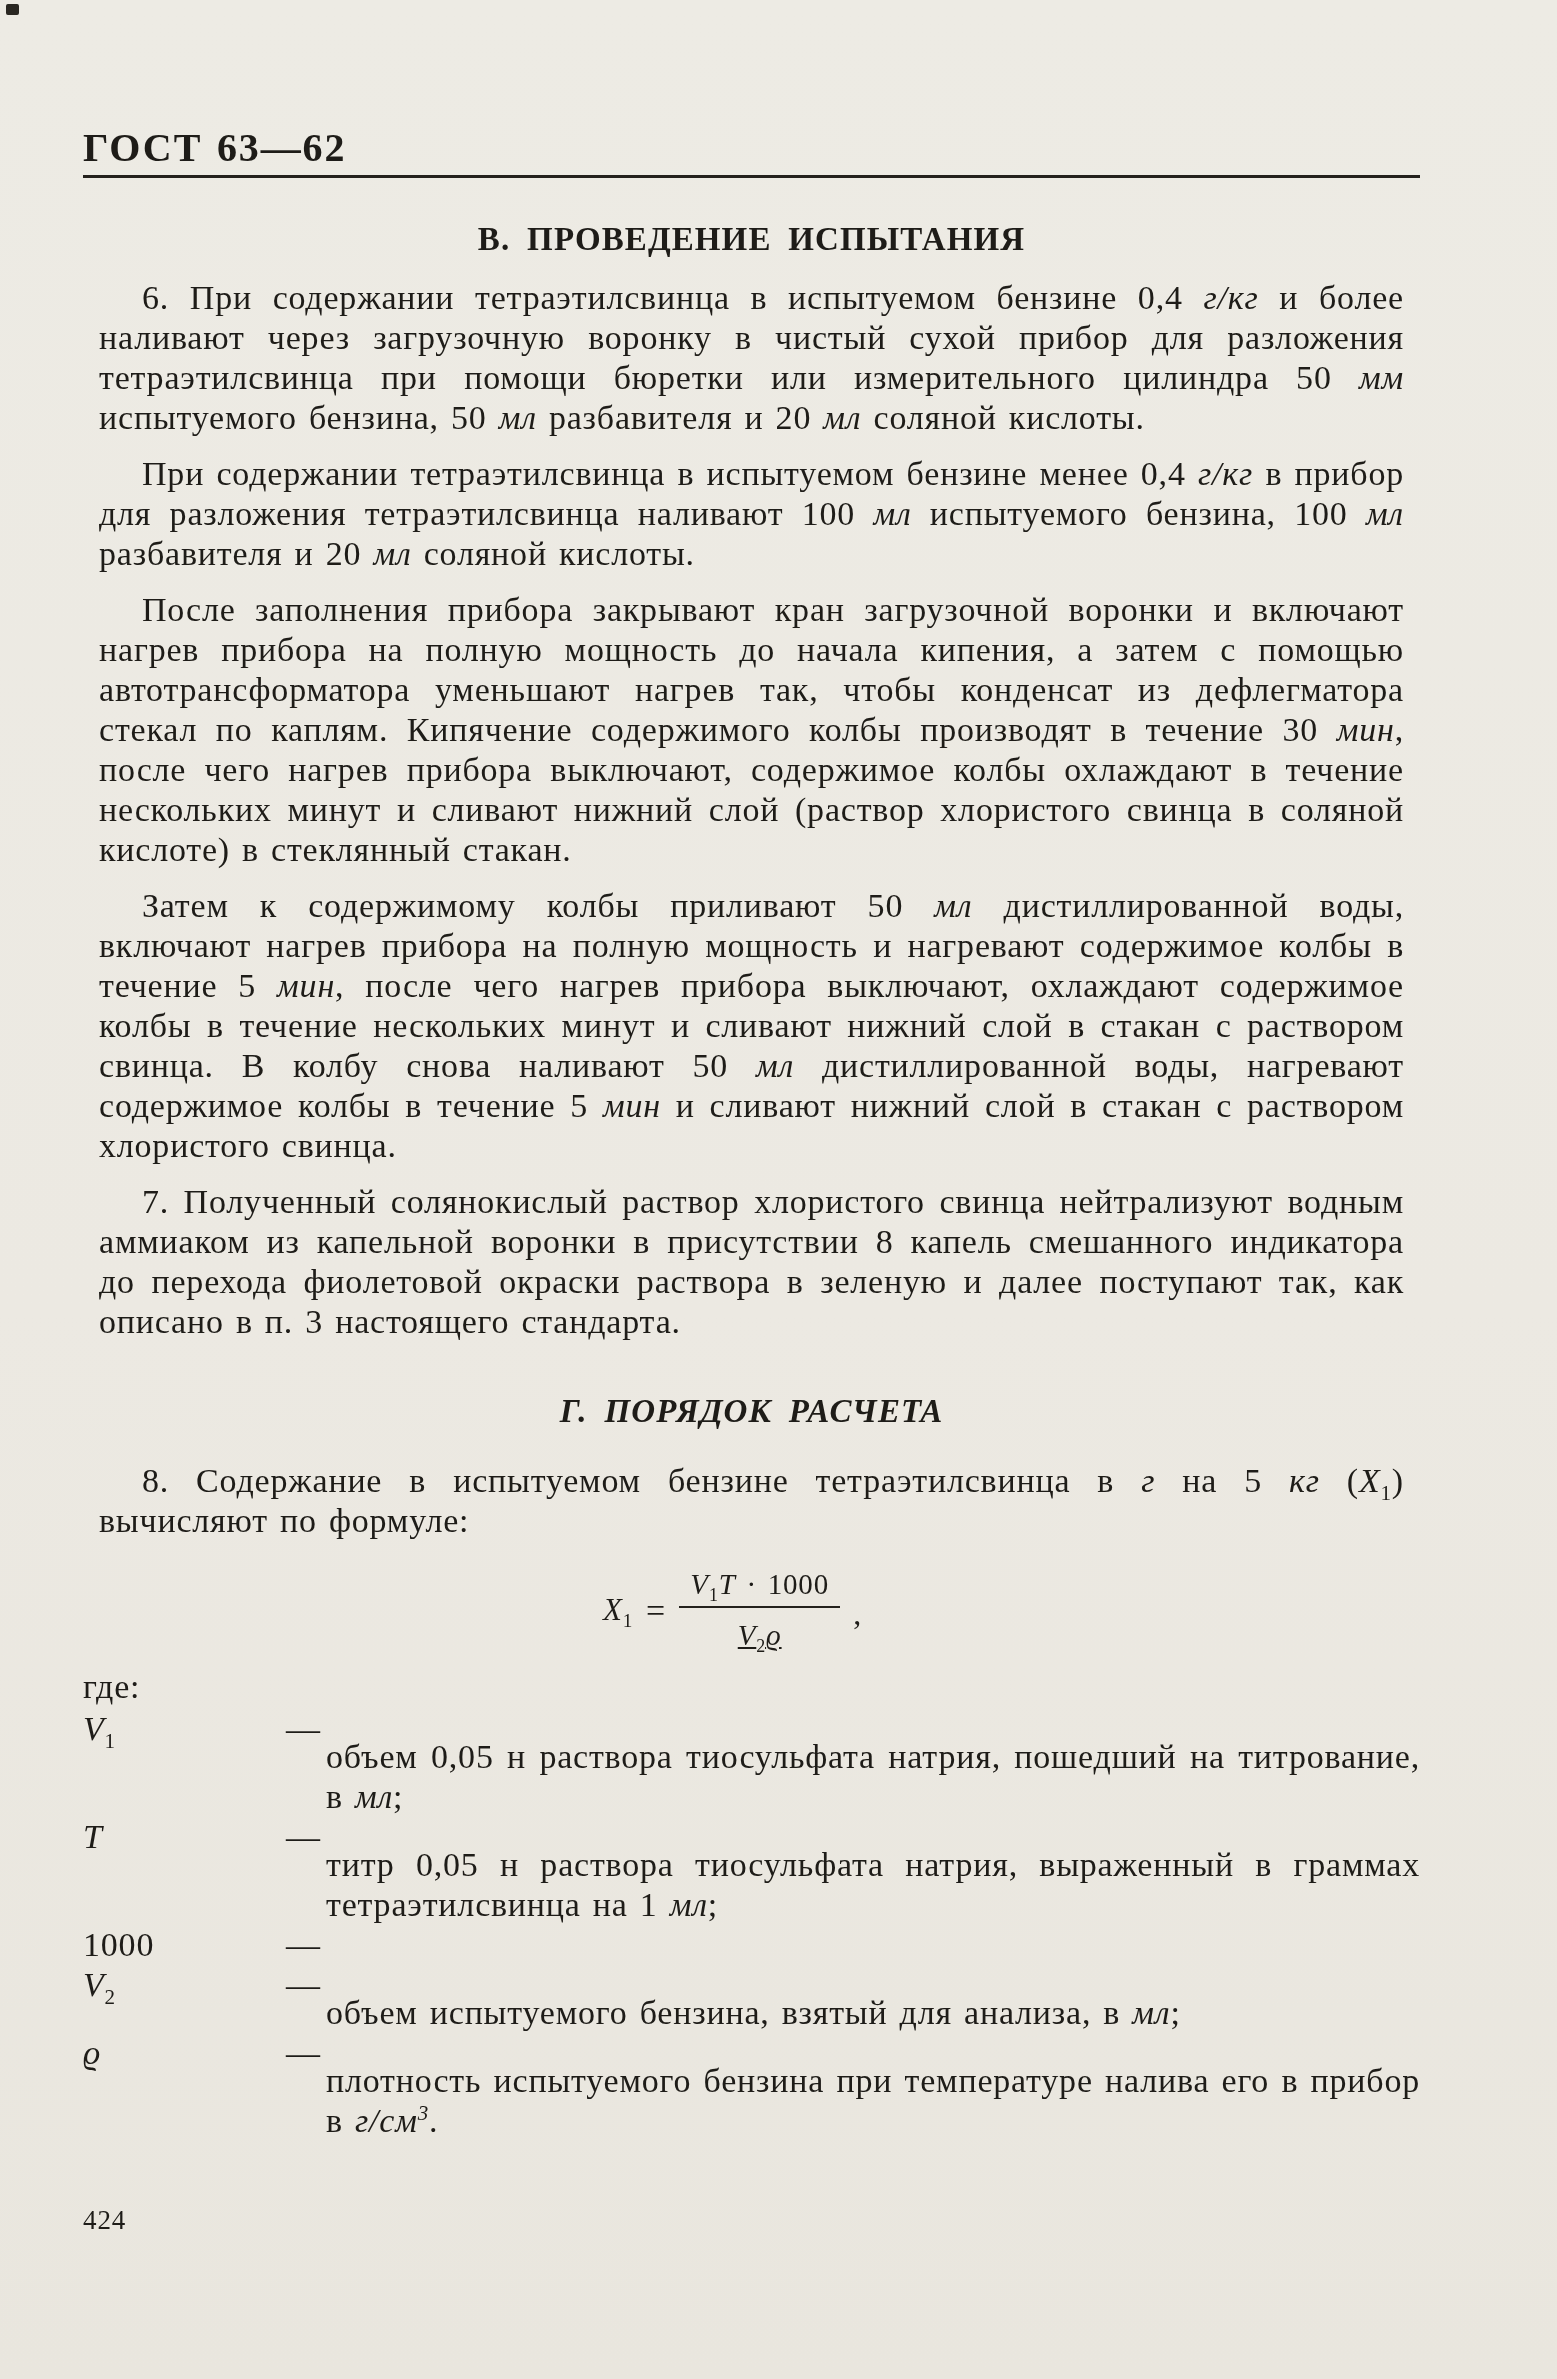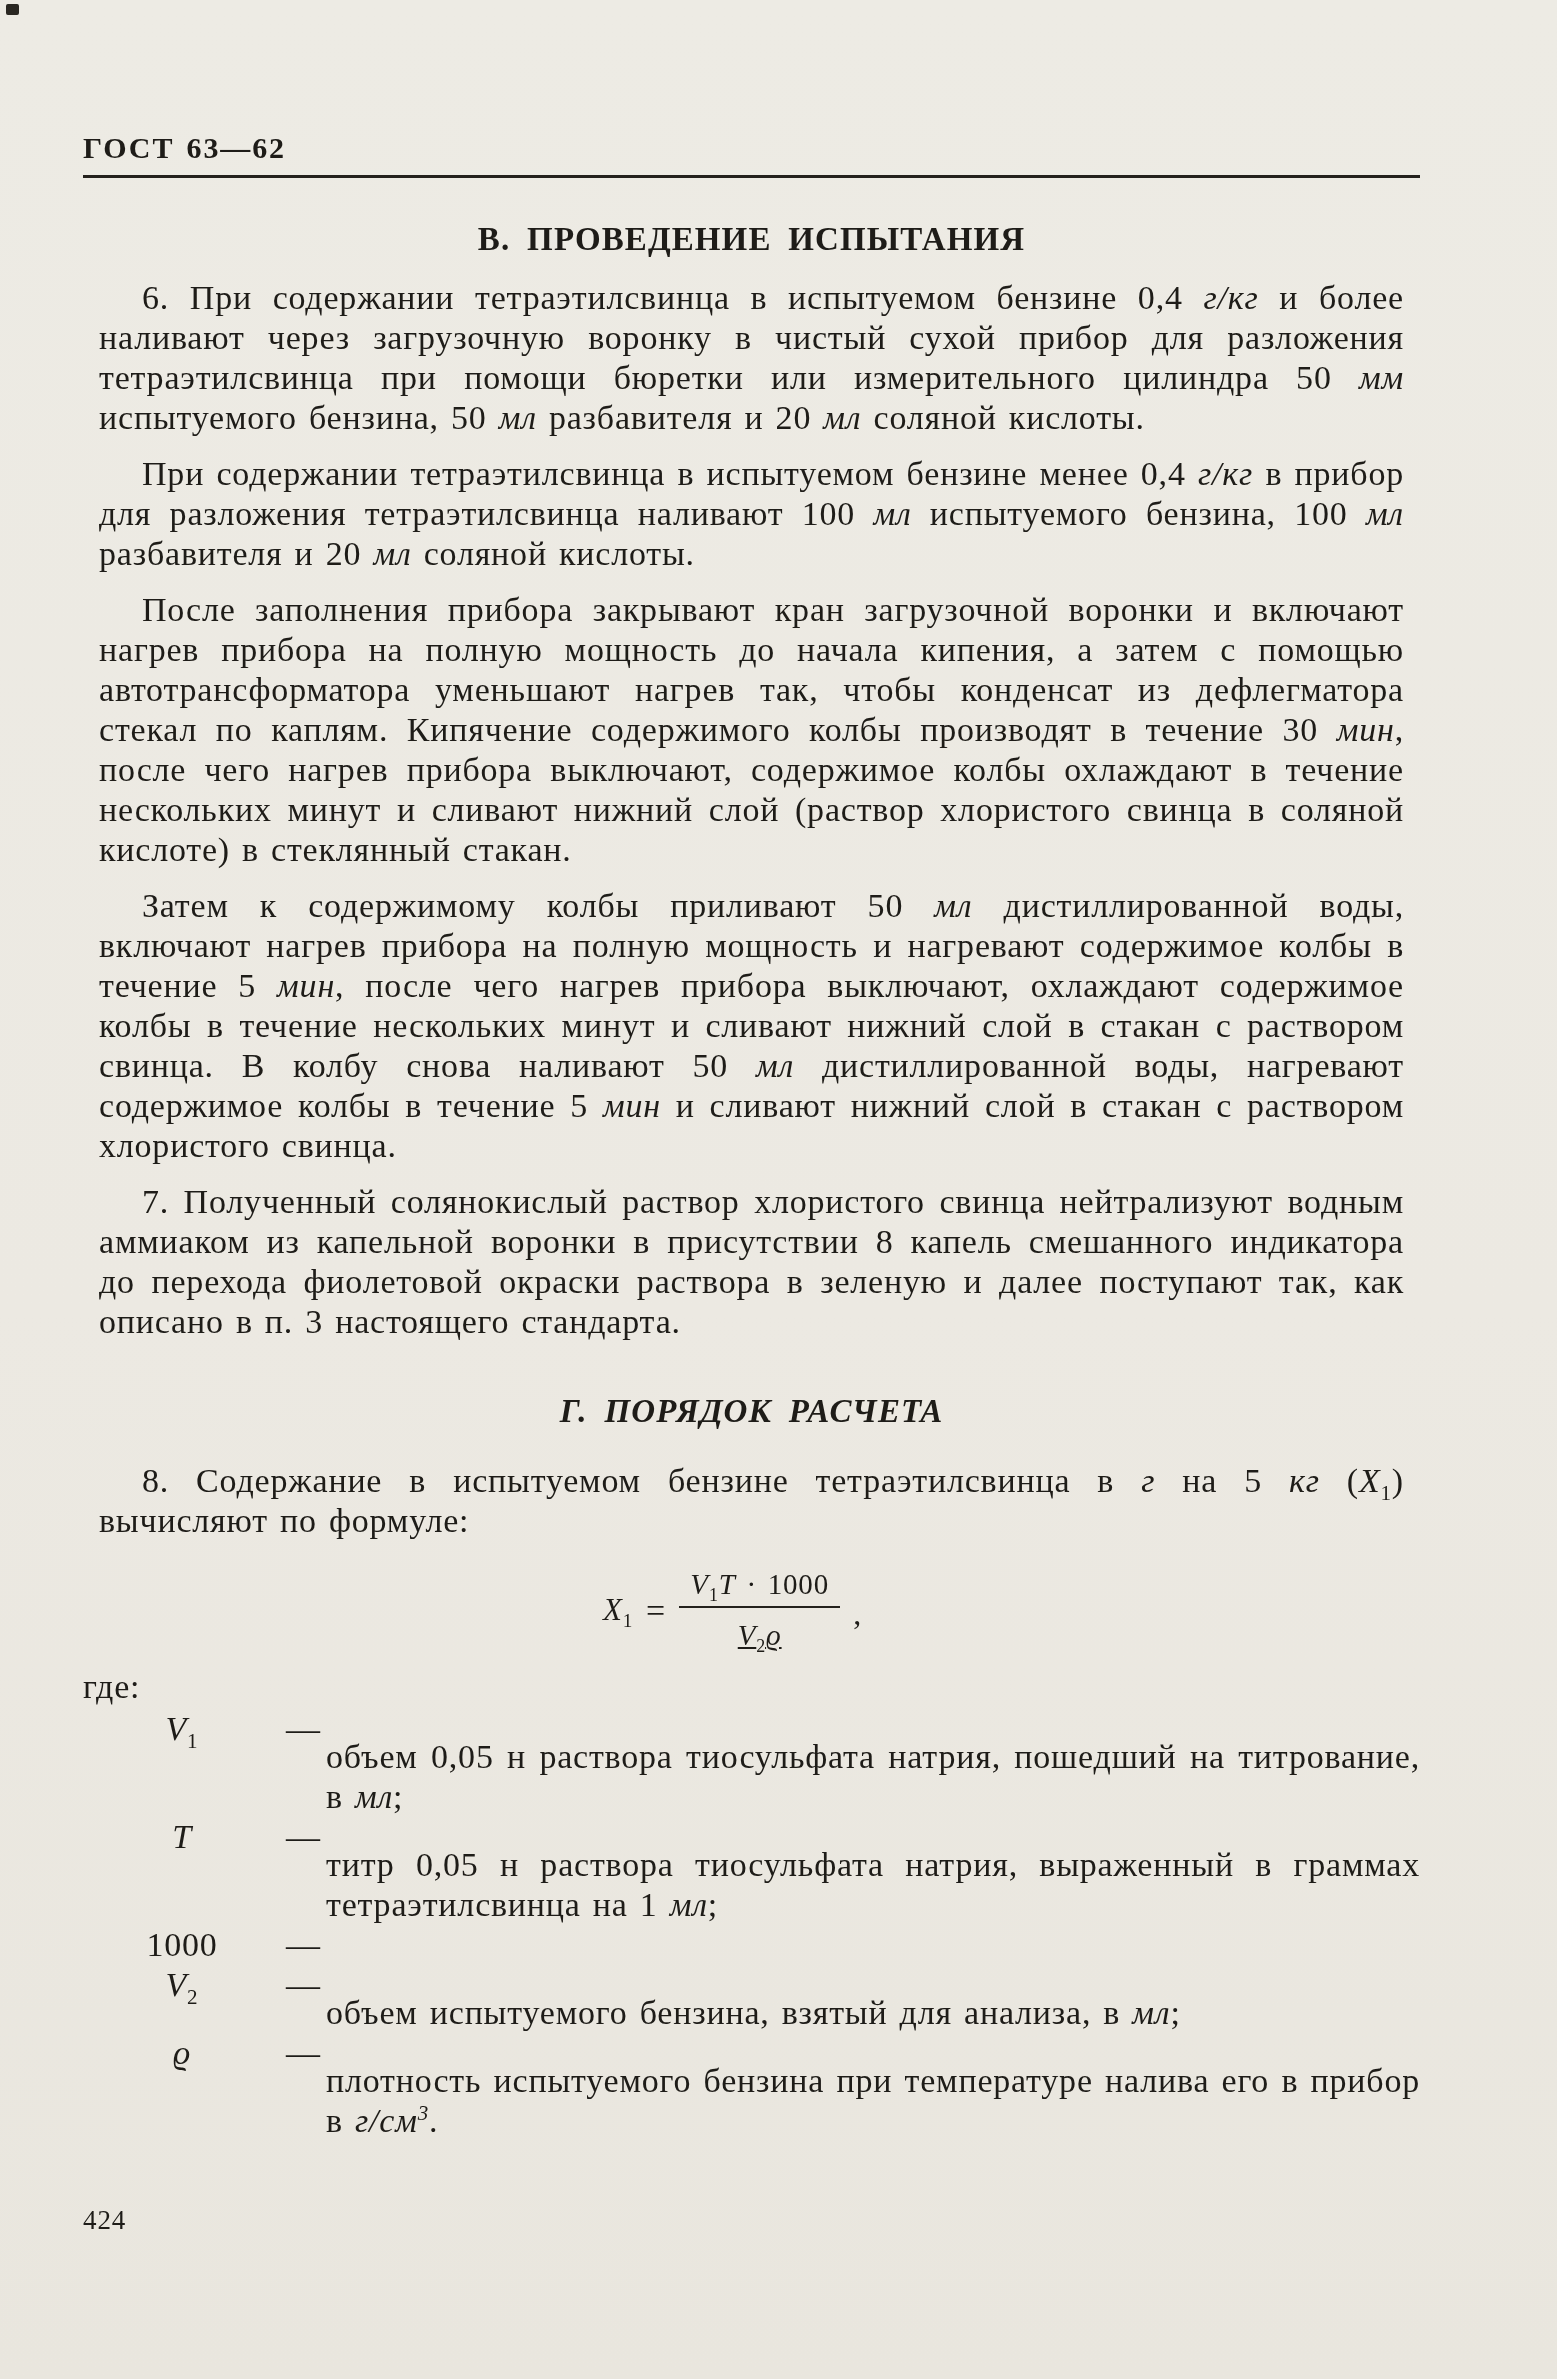--- a/index.html
+++ b/index.html
@@ -24,21 +24,21 @@
   }
   .corner-speck {
     position: absolute;
     top: 3.8px; left: 5.6px;
     width: 13px; height: 11.3px;
     background: #2a2722;
     border-radius: 1.9px;
   }
   .doc-header {
     font-weight: bold;
-    font-size: 30px;
+    font-size: 40px;
     letter-spacing: 1.9px;
     line-height: 36px;
   }
   .header-rule {
     height: 3.8px;
     background: #24211c;
     margin-top: 8.5px;
   }
   h2.section-heading {
     font-size: 33px;
@@ -90,21 +90,21 @@
   }
   .f-trail { align-self: center; padding-top: 5.6px; }
   .where-label {
     margin: 3.8px 0 1.9px 0;
   }
   .def-list { margin-top: 1.9px; }
   .def-row {
     display: grid;
     grid-template-columns: 198px 45px 1fr;
   }
-  .def-term { text-align: center; white-space: nowrap; }
+  .def-term { text-align: left; white-space: nowrap; }
   .def-dash { text-align: center; }
   .def-text { text-align: justify; margin-top: 28px; }
   .page-number {
     position: absolute;
     left: 83px;
     bottom: 139px;
     font-size: 27px;
     letter-spacing: 0.9px;
   }
 </style>

